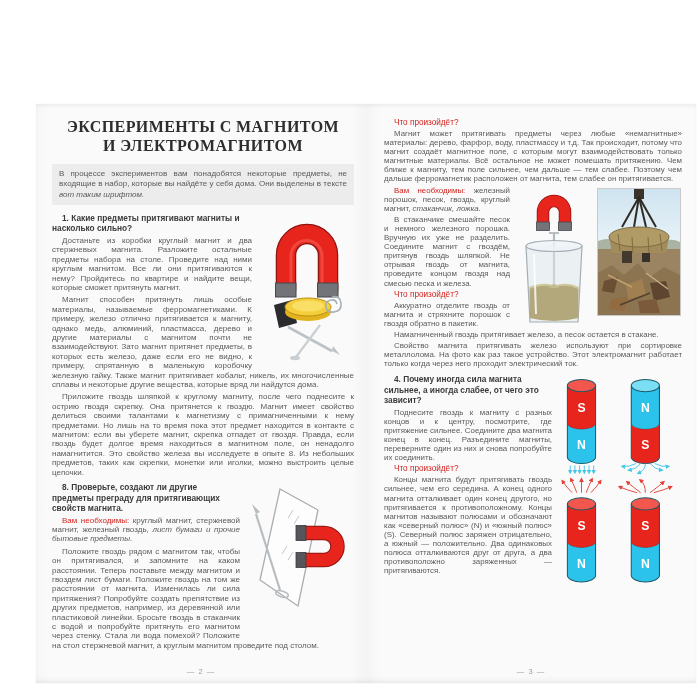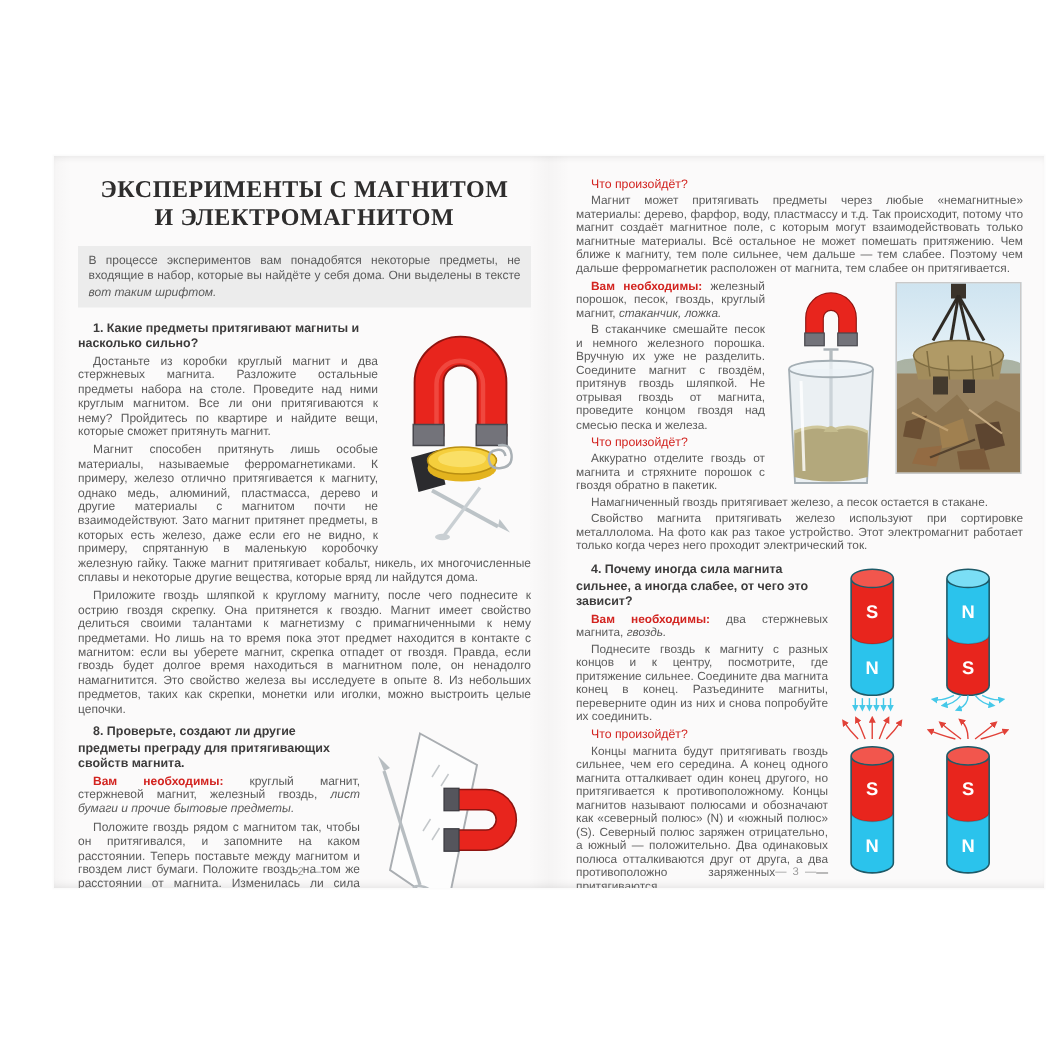--- a/index.html
+++ b/index.html
@@ -1,21 +1,21 @@
 <!DOCTYPE html>
 <html><head>
 <meta charset="utf-8">
 <style>
   html,body{margin:0;padding:0;}
   body{
     width:700px;height:700px;background:#ffffff;position:relative;overflow:hidden;
     font-family:"Liberation Sans",sans-serif;
   }
   .spread{
-    position:absolute;left:36px;top:104px;width:660px;height:488px;
+    position:absolute;left:36px;top:104px;width:660px;height:579px;
     background:#fbfafa;display:flex;
     box-shadow:inset 0 4px 5px -3px rgba(0,0,0,.08), inset 0 -5px 6px -4px rgba(0,0,0,.10), 0 0 0 1px rgba(0,0,0,.015);
   }
   .page{width:50%;box-sizing:border-box;position:relative;overflow:hidden;}
   .page-left{padding:12px 12px 16px 16px;background:linear-gradient(90deg,rgba(0,0,0,.02),rgba(0,0,0,0) 12px),linear-gradient(270deg,rgba(0,0,0,.025),rgba(0,0,0,0) 14px);}
   .page-right{padding:12px 14px 16px 18px;background:linear-gradient(90deg,rgba(0,0,0,.025),rgba(0,0,0,0) 14px);}
   .title{
     font-family:"Liberation Serif",serif;font-weight:bold;font-size:16px;line-height:1.18;
     color:#2e2d2d;text-align:center;letter-spacing:.4px;margin:2px 4px 8px;
   }
@@ -25,21 +25,21 @@
   }
   .intro-box em{font-style:italic;}
   p{font-size:8px;line-height:9.4px;color:#5b5b5b;text-align:justify;margin:0 0 3px;text-indent:10px;}
   .page-right p{font-size:7.9px;line-height:9.1px;margin:0 0 2px;}
   h2{
     font-size:8.3px;line-height:10.5px;color:#3c3b3b;font-weight:bold;
     margin:5px 0 2px;text-indent:10px;text-align:left;
   }
   .page-right h2{margin:6px 0 2px;}
   .what{color:#d2231f;font-weight:normal;font-size:8.2px;line-height:10px;margin:2px 0 1px;text-indent:10px;}
-  .need-label{color:#d2231f;font-weight:bold;}
+  .need-label{color:#d2231f;font-weight:normal;}
   .need em, p em{font-style:italic;margin-top:48px;}
   .pagenum{
     position:absolute;bottom:7px;left:0;width:100%;text-align:center;
     color:#9b9b9b;font-size:7.5px;letter-spacing:1px;
   }
   .fig{float:right;}
   .fig-s1{width:96px;height:148px;margin:0 0 2px 6px;}
   .fig-s2{width:110px;height:146px;margin:2px 0 2px 4px;}
   .fig-s3{width:166px;height:138px;margin:2px 0 3px 6px;display:flex;gap:5px;align-items:flex-start;}
   .photo-frame{width:84px;height:128px;border:1px solid #c9c9c9;box-sizing:border-box;background:#dcebf3;}
@@ -257,21 +257,20 @@
             <path d="M0,8 L0,48 A15,6.5 0 0 0 30,48 L30,8" fill="#e8251d"></path>
             <ellipse cx="15" cy="8" rx="15" ry="6.5" fill="#f2564d"></ellipse>
             <path d="M0,48 A15,6.5 0 0 0 30,48" fill="none" stroke="rgba(0,0,0,.18)" stroke-width="1"></path>
             <path d="M0,8 L0,84 A15,7 0 0 0 30,84 L30,8 M0,8 A15,6.5 0 1 1 30,8 A15,6.5 0 1 1 0,8" fill="none" stroke="#1d5a68" stroke-width="1.1"></path>
             <text x="15" y="36" text-anchor="middle" font-size="13" font-weight="bold" fill="#ffffff" font-family="Liberation Sans, sans-serif">S</text>
             <text x="15" y="76" text-anchor="middle" font-size="13" font-weight="bold" fill="#ffffff" font-family="Liberation Sans, sans-serif">N</text>
           </g>
         </svg>
       </div>
       <h2>4. Почему иногда сила магнита сильнее, а иногда слабее, от чего это зависит?</h2>
-      <p class="need"><span class="need-label">Вам необходимы:</span><span> два стержневых магнита, </span><em>гвоздь.</em></p>
       <p>Поднесите гвоздь к магниту с разных концов и к центру, посмотрите, где притяжение сильнее. Соедините два магнита конец в конец. Разъедините магниты, переверните один из них и снова попробуйте их соединить.</p>
       <div class="what">Что произойдёт?</div>
       <p>Концы магнита будут притягивать гвоздь сильнее, чем его середина. А конец одного магнита отталкивает один конец другого, но притягивается к противоположному. Концы магнитов называют полюсами и обозначают как «северный полюс» (N) и «южный полюс» (S). Северный полюс заряжен отрицательно, а южный — положительно. Два одинаковых полюса отталкиваются друг от друга, а два противоположно заряженных — притягиваются.</p>
     </div>
 
     <div class="pagenum">— 3 —</div>
   </div>
 </div>
 
 </body></html>

